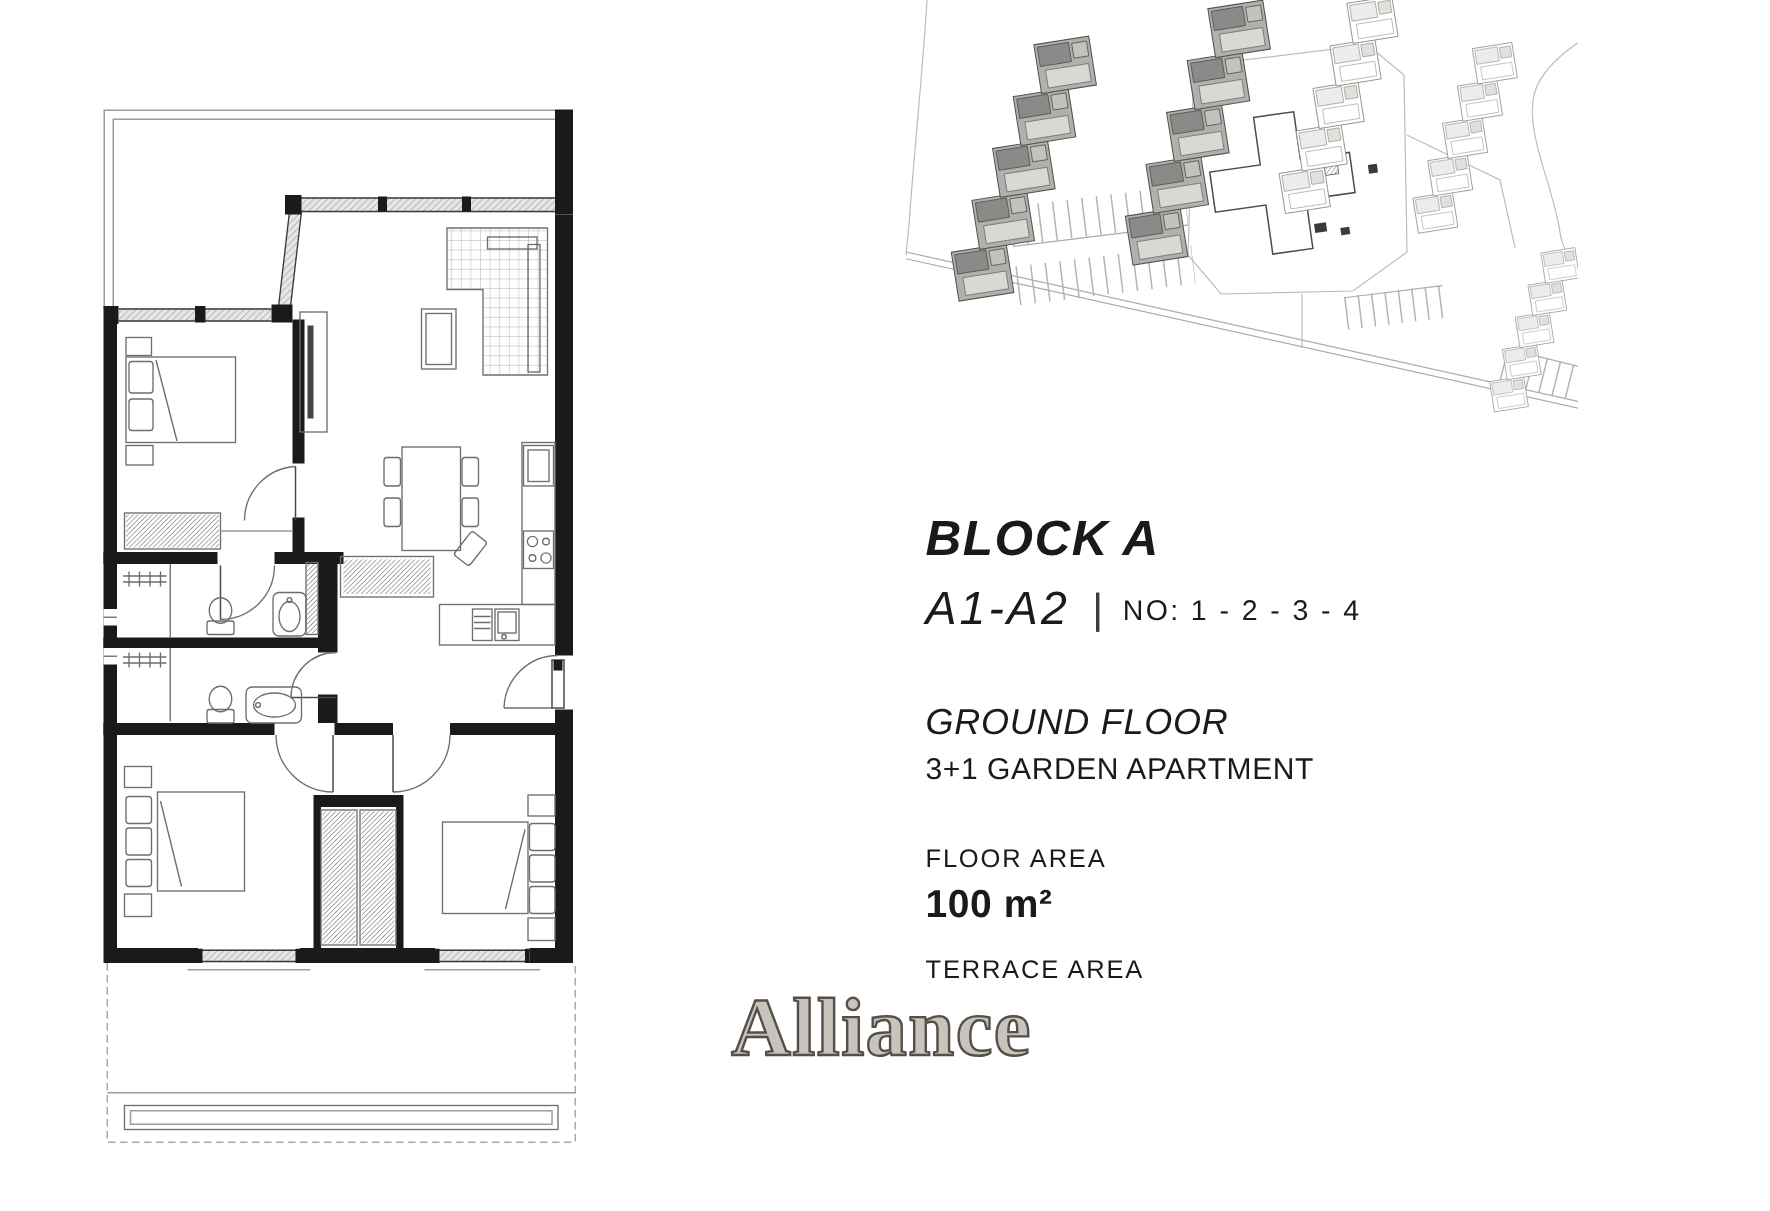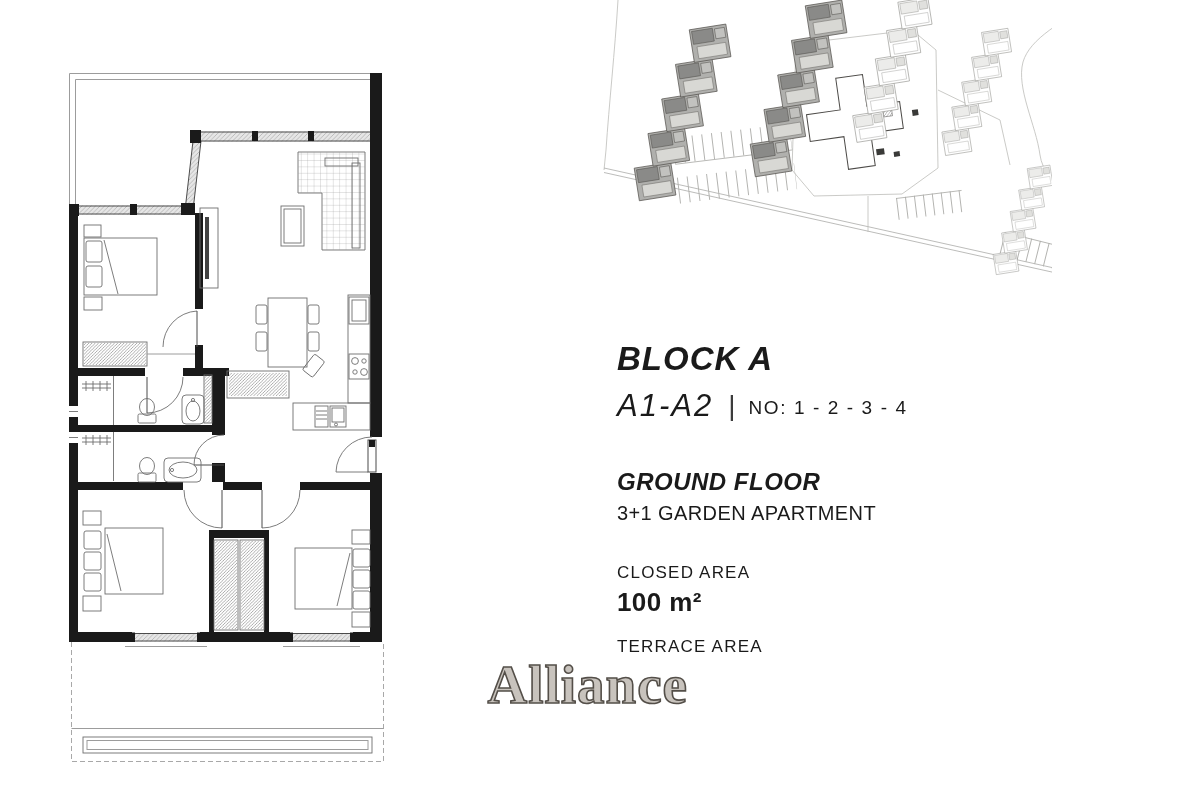--- a/index.html
+++ b/index.html
@@ -33,21 +33,21 @@
   .bldg{fill:#fff;stroke:#4d4b48;stroke-width:1;}
   .dsq{fill:#3a3a38;}
 
   
   .info{position:absolute;left:617px;top:340px;}
   .block-title{margin:0;font-size:33px;font-weight:bold;font-style:italic;letter-spacing:1px;}
   .unit-row{margin-top:10px;display:flex;align-items:center;}
   .unit-range{font-size:31px;font-style:italic;letter-spacing:2px;font-weight:500;}
   .sep{font-size:28px;font-weight:100;color:#3c3c3c;margin:0 13px 0 15px;}
   .unit-numbers{font-size:19px;letter-spacing:1.6px;padding-top:4px;}
-  .floor-label{margin-top:44px;font-size:24px;font-weight:bold;font-style:italic;letter-spacing:.5px;}
+  .floor-label{margin-top:44px;font-size:24px;font-weight:normal;font-style:italic;letter-spacing:.5px;}
   .apt-type{margin-top:6px;font-size:20px;letter-spacing:.4px;}
   .area-block{margin-top:38px;}
   .area-block + .area-block{margin-top:19px;}
   .area-label{font-size:17px;letter-spacing:1.2px;}
   .area-value{font-size:26px;font-weight:bold;margin-top:4px;letter-spacing:.4px;}
 
   .logo{position:absolute;left:458px;top:653px;width:230px;text-align:right;
         font-family:"Liberation Serif",serif;font-weight:bold;font-size:55px;
         color:var(--logo_fill,#c8c3bd);-webkit-text-stroke:1.6px var(--logo_outline,#544f49);
         text-shadow:0 0 0 var(--logo_outline,#544f49);letter-spacing:1px;}
@@ -350,21 +350,21 @@
   <div class="info">
     <h1 class="block-title">BLOCK A</h1>
     <div class="unit-row">
       <span class="unit-range">A1-A2</span>
       <span class="sep">|</span>
       <span class="unit-numbers">NO: 1 - 2 - 3 - 4</span>
     </div>
     <div class="floor-label">GROUND FLOOR</div>
     <div class="apt-type">3+1 GARDEN APARTMENT</div>
     <div class="area-block">
-      <div class="area-label">CLOSED AREA</div>
+      <div class="area-label">FLOOR AREA</div>
       <div class="area-value">100 m²</div>
     </div>
     <div class="area-block">
       <div class="area-label">TERRACE AREA</div>
     </div>
   </div>
 
   <div class="logo">Alliance</div>
 
 </div>

